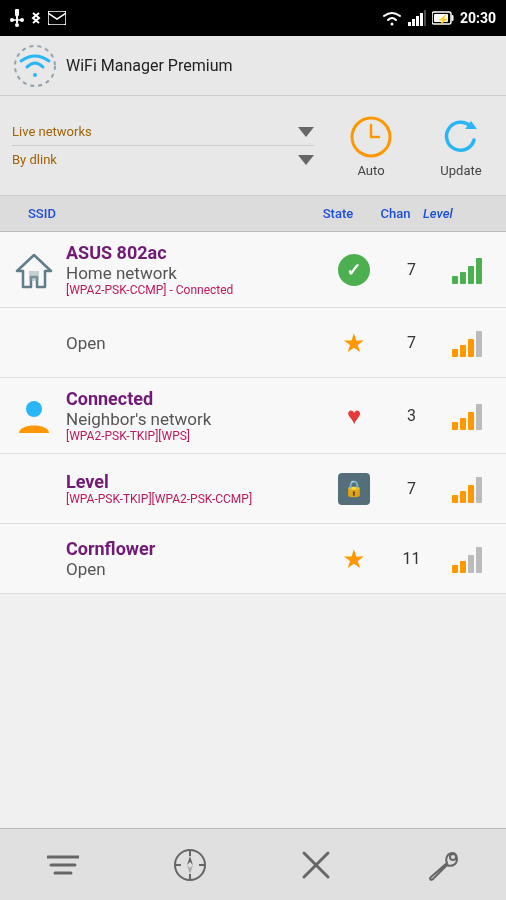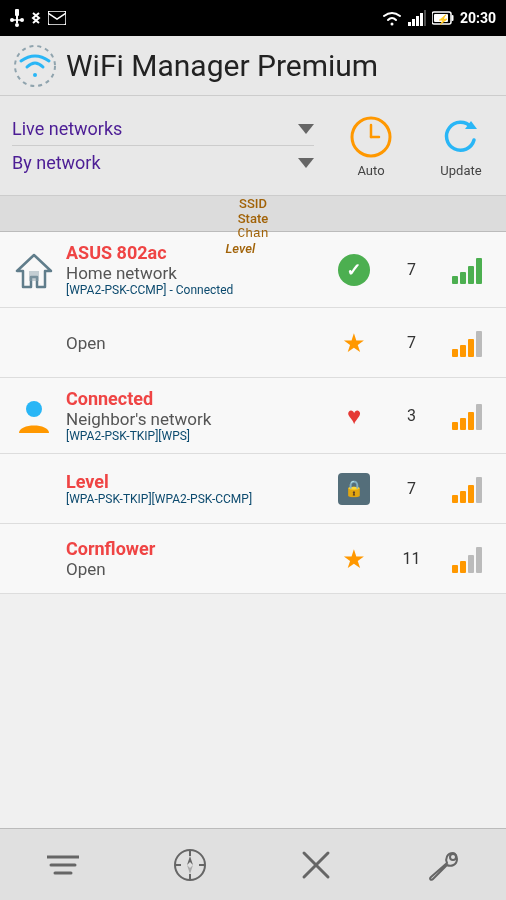--- a/index.html
+++ b/index.html
@@ -34,21 +34,21 @@
       align-items: center;
       padding: 0 14px;
       border-bottom: 1px solid #ccc;
     }
     .app-bar-icon {
       width: 42px;
       height: 42px;
       margin-right: 10px;
     }
     .app-bar-title {
-      font-size: 30px;
+      font-size: 16px;
       font-weight: 400;
       color: #222;
     }
 
     
     .filter-row {
       background: #e8e8e8;
       border-bottom: 1px solid #ccc;
       display: flex;
       align-items: stretch;
@@ -59,22 +59,22 @@
       display: flex;
       flex-direction: column;
       justify-content: center;
       padding: 0 12px;
     }
     .filter-btn {
       display: flex;
       align-items: center;
       justify-content: space-between;
       padding: 6px 0;
-      font-size: 18px;
-      color: #4c1d95;
+      font-size: 13px;
+      color: #a16207;
       cursor: pointer;
     }
     .filter-btn .arrow {
       width: 0; height: 0;
       border-left: 8px solid transparent;
       border-right: 8px solid transparent;
       border-top: 10px solid #666;
       margin-left: 8px;
     }
     .filter-divider {
@@ -113,30 +113,29 @@
     .clock-svg { width: 44px; height: 44px; }
     
     .refresh-svg { width: 44px; height: 44px; }
 
     
     .col-headers {
       background: #dcdcdc;
       display: flex;
       align-items: center;
       height: 36px;
-      padding: 0 8px;
+      padding: 0 28px;
       border-bottom: 1px solid #bbb;
       font-size: 13px;
-      color: #a16207;
+      color: #1d4ed8;
       font-weight: 500;
-      flex-direction: column;
     }
     .col-ssid { flex: 1; }
     .col-state { width: 60px; text-align: center; }
-    .col-chan { width: 55px; text-align: center; font-family: Liberation Mono, monospace; }
+    .col-chan { width: 55px; text-align: center; }
     .col-level { width: 55px; text-align: left; font-style: italic; }
 
     
     .network-list { background: #f8f8f8; }
     .network-row {
       display: flex;
       align-items: center;
       padding: 10px 12px;
       border-bottom: 1px solid #ddd;
       min-height: 70px;
@@ -149,32 +148,32 @@
       margin-right: 10px;
       display: flex;
       align-items: center;
       justify-content: center;
       flex-shrink: 0;
     }
     .net-info { flex: 1; min-width: 0; }
     .net-name {
       font-size: 18px;
       font-weight: bold;
-      color: #ef4444;
+      color: #701a75;
       white-space: nowrap;
       overflow: hidden;
       text-overflow: ellipsis;
     }
     .net-label {
       font-size: 17px;
       color: #555;
     }
     .net-security {
       font-size: 12px;
-      color: #0c4a6e;
+      color: #be185d;
     }
     .net-state { width: 60px; display: flex; justify-content: center; align-items: center; }
     .net-chan { width: 55px; text-align: center; font-size: 16px; color: #333; }
     .net-level { width: 55px; display: flex; justify-content: center; align-items: center; }
 
     
     .signal-bars {
       display: flex;
       align-items: flex-end;
       gap: 2px;
@@ -302,21 +301,21 @@
 </div>
 
 <div class="filter-row">
   <div class="filter-left">
     <div class="filter-btn">
       <span>Live networks</span>
       <div class="arrow"></div>
     </div>
     <div class="filter-divider"></div>
     <div class="filter-btn">
-      <span>By network</span>
+      <span>By dlink</span>
       <div class="arrow"></div>
     </div>
   </div>
   <div class="filter-actions">
 
     <div class="action-btn">
       <div class="icon-wrap">
         <svg class="clock-svg" viewBox="0 0 44 44">
           <circle cx="22" cy="22" r="19" fill="none" stroke="#ff9800" stroke-width="3"></circle>
           <line x1="22" y1="22" x2="22" y2="10" stroke="#ff9800" stroke-width="2.5" stroke-linecap="round"></line>

